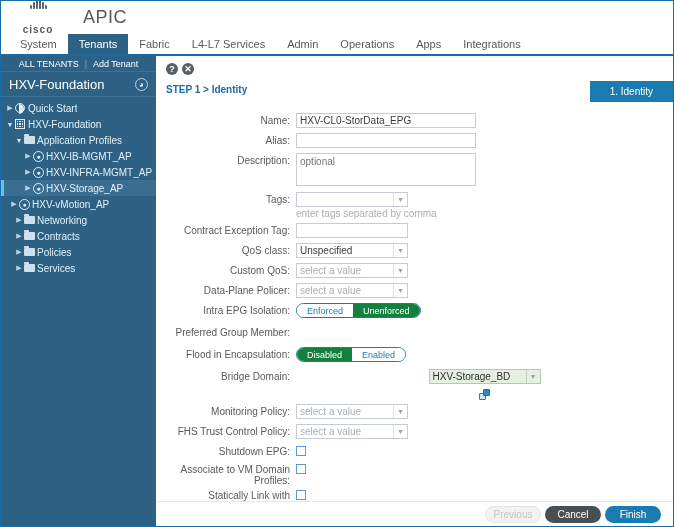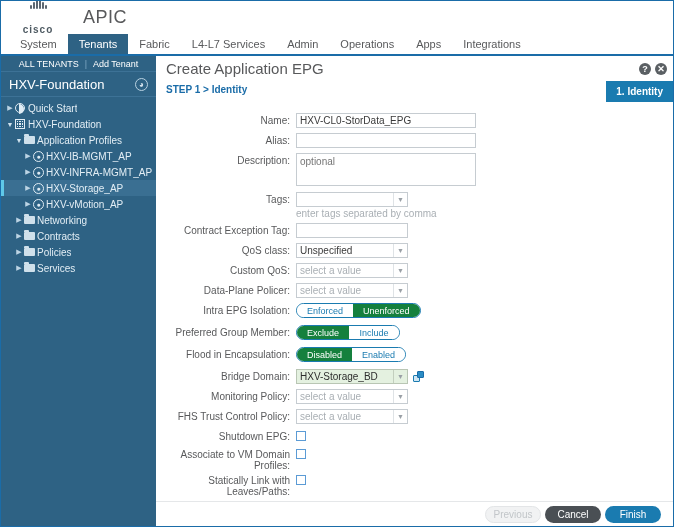--- a/index.html
+++ b/index.html
@@ -151,25 +151,24 @@
   }
   .step-row {
     display: flex; justify-content: space-between; align-items: flex-start;
     padding: 0 0 0 10px;
     height: 26px;
   }
   .step-text { font-size: 10px; color: #1a6ca8; font-weight: bold; padding-top:3px; }
   .step-badge {
     background: #1a7bb0; color: #fff;
     font-size: 10px;
-    padding: 5px 10px;
+    padding: 5px 20px;
     min-width: 60px;
     text-align: center;
     cursor: pointer;
-    font-weight: bold;
   }
 
   
   .form { padding: 6px 0 0 0; }
   .frow {
     display: flex; align-items: flex-start;
     margin-bottom: 4px;
     min-height: 16px;
   }
   .flabel {
@@ -243,21 +242,21 @@
   .cbox {
     width: 10px; height: 10px;
     border: 1px solid #5b9bd5;
     background: #fff;
     display: inline-block;
     cursor: pointer;
     margin-top: 2px;
   }
 
   
-  .bd-wrap { display: flex; align-items: center; gap: 5px; }
+  .bd-wrap { display: flex; align-items: center; gap: 5px; flex-direction: column; }
   .copy-icon {
     width: 11px; height: 11px; position: relative; cursor: pointer;
   }
   .copy-icon i {
     position:absolute; display:block; border:1px solid #1a7bb0; background:#cfe6f3;
     width: 7px; height: 7px; border-radius:1px;
   }
   .copy-icon i.b { right:0; top:0; background:#2b8cc4; border-color:#1a6ca8;}
   .copy-icon i.a { left:0; bottom:0; }
 
@@ -390,21 +389,21 @@
         </div>
 
         <div class="tree-row selected" style="padding-left:22px">
           <span class="caret">▶</span>
           <span class="t-icon">
               <span class="ico-app">●</span>
             </span>
           <span class="t-label">HXV-Storage_AP</span>
         </div>
 
-        <div class="tree-row" style="padding-left:22px">
+        <div class="tree-row" style="padding-left:8px">
           <span class="caret">▶</span>
           <span class="t-icon">
               <span class="ico-app">●</span>
             </span>
           <span class="t-label">HXV-vMotion_AP</span>
         </div>
 
         <div class="tree-row" style="padding-left:13px">
           <span class="caret">▶</span>
           <span class="t-icon">
@@ -436,21 +435,20 @@
             </span>
           <span class="t-label">Services</span>
         </div>
 
       </div>
     </div>
 
     <div class="content">
 
       <div class="dialog-head">
-        <div class="dialog-title">Create Application EPG</div>
         <div class="head-icons">
           <div class="circ-btn">?</div>
           <div class="circ-btn">✕</div>
         </div>
       </div>
 
       <div class="step-row">
         <div class="step-text">STEP 1 &gt; Identity</div>
         <div class="step-badge">1. Identity</div>
       </div>
@@ -523,26 +521,20 @@
           <div class="fctl">
             <div class="toggle">
               <div>Enforced</div>
               <div class="on">Unenforced</div>
             </div>
           </div>
         </div>
 
         <div class="frow" style="margin-bottom:6px">
           <div class="flabel">Preferred Group Member:</div>
-          <div class="fctl">
-            <div class="toggle">
-              <div class="on">Exclude</div>
-              <div>Include</div>
-            </div>
-          </div>
         </div>
 
         <div class="frow" style="margin-bottom:6px">
           <div class="flabel">Flood in Encapsulation:</div>
           <div class="fctl">
             <div class="toggle">
               <div class="on">Disabled</div>
               <div>Enabled</div>
             </div>
           </div>

